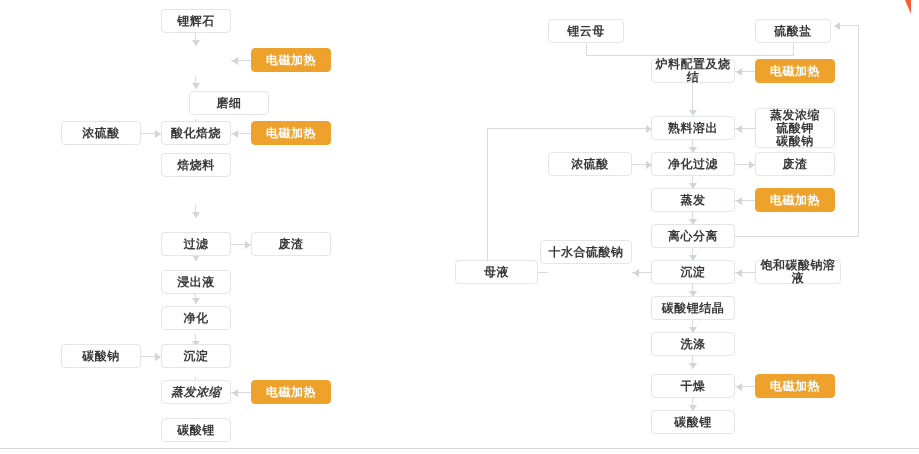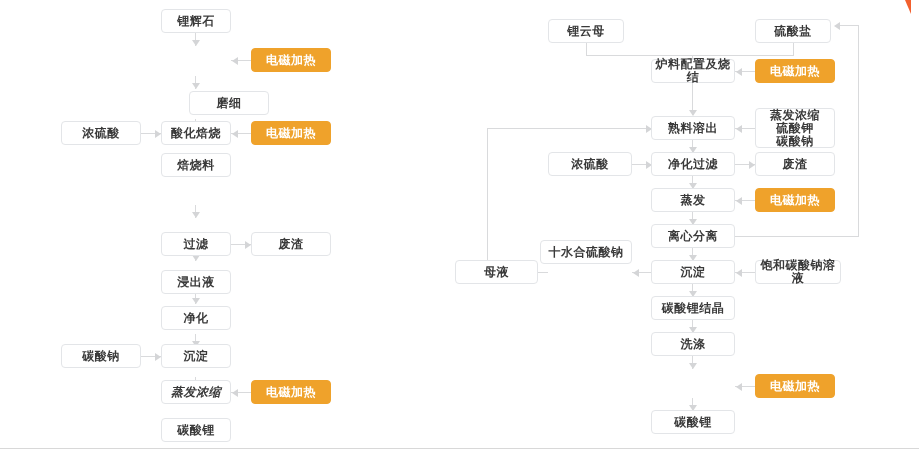--- a/index.html
+++ b/index.html
@@ -221,20 +221,21 @@
   <div class="node" style="left:755px;top:19px;width:76px;height:24px;">硫酸盐</div>
 
   <div class="node" style="left:651px;top:59px;width:84px;height:24px;">炉料配置及烧结</div>
   <div class="node" style="left:651px;top:116px;width:84px;height:24px;">熟料溶出</div>
   <div class="node" style="left:651px;top:188px;width:84px;height:24px;">蒸发</div>
   <div class="node" style="left:651px;top:152px;width:84px;height:24px;">净化过滤</div>
   <div class="node" style="left:651px;top:224px;width:84px;height:24px;">离心分离</div>
   <div class="node" style="left:651px;top:260px;width:84px;height:24px;">沉淀</div>
   <div class="node" style="left:651px;top:296px;width:84px;height:24px;">碳酸锂结晶</div>
   <div class="node" style="left:651px;top:332px;width:84px;height:24px;">洗涤</div>
+  <div class="node" style="left:651px;top:374px;width:84px;height:24px;">干燥</div>
   <div class="node" style="left:651px;top:410px;width:84px;height:24px;">碳酸锂</div>
 
   <div class="node" style="left:755px;top:108px;width:80px;height:40px;line-height:13px;">蒸发浓缩
 硫酸钾
 碳酸钠</div>
   <div class="node" style="left:548px;top:152px;width:84px;height:24px;">浓硫酸</div>
   <div class="node" style="left:755px;top:152px;width:80px;height:24px;">废渣</div>
   <div class="node" style="left:755px;top:260px;width:86px;height:24px;">饱和碳酸钠溶液</div>
   <div class="node" style="left:540px;top:240px;width:92px;height:24px;">十水合硫酸钠</div>
   <div class="node" style="left:445px;top:260px;width:83px;height:24px;margin-left:10px;">母液</div>

